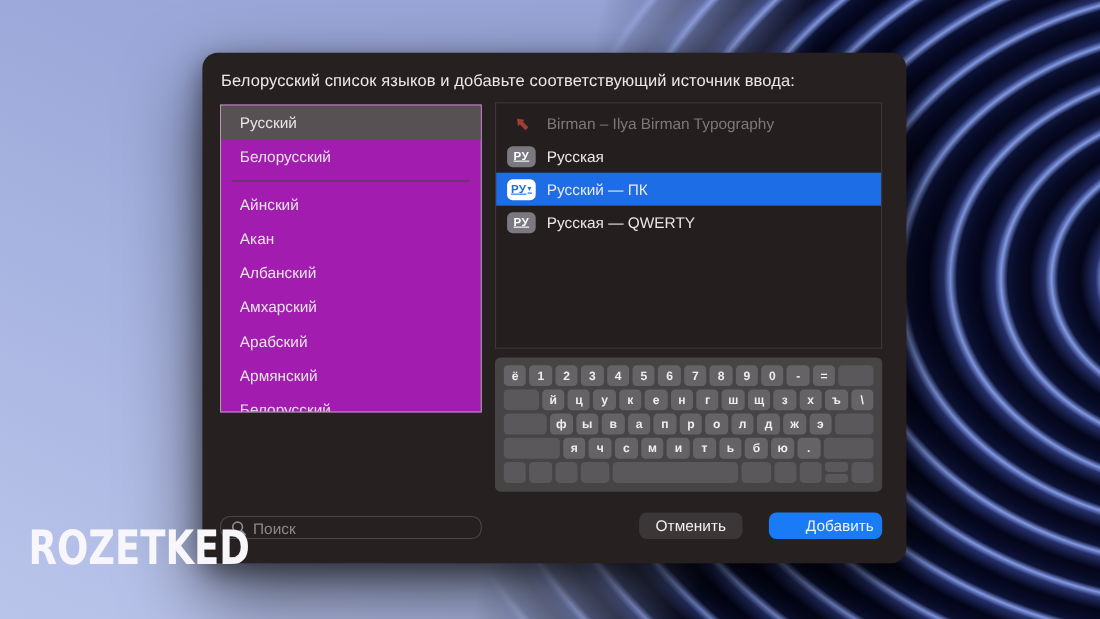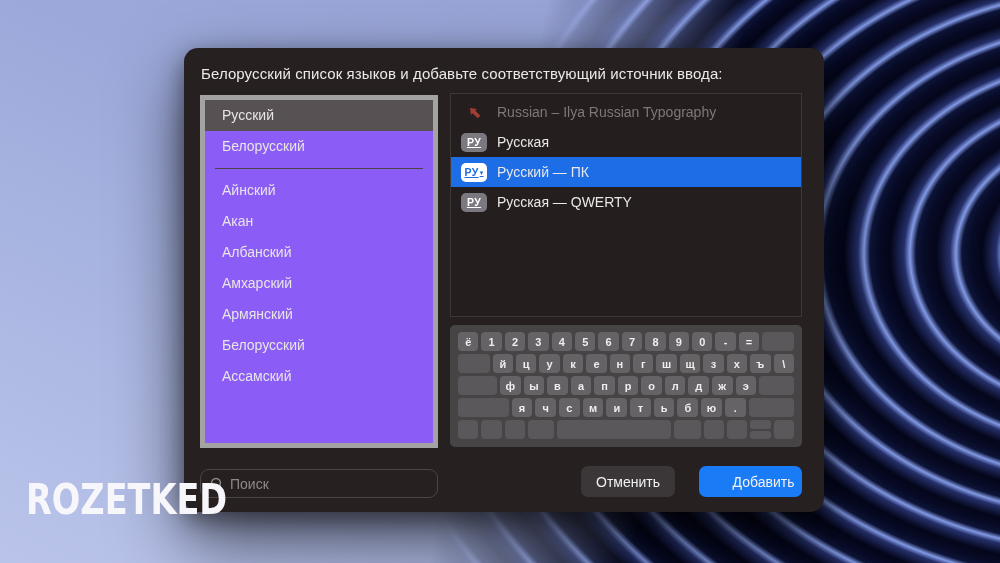--- a/index.html
+++ b/index.html
@@ -35,22 +35,22 @@
     position:absolute;left:184px;top:48px;width:640px;height:464px;
     background:#272021;border-radius:14px;
     box-shadow:0 30px 70px rgba(0,0,0,.6),0 8px 24px rgba(0,0,0,.45);
   }
   .title{
     position:absolute;left:17px;top:17px;right:17px;
     font-size:15px;font-weight:500;color:#ebe9e9;letter-spacing:.1px;
   }
   
   .lang-panel{
-    position:absolute;left:16px;top:47px;width:238px;height:353px;
-    background:#8b5cf6;border:5px solid #a3a3a3;box-sizing:border-box;
+    position:absolute;left:16px;top:47px;width:238px;height:280px;
+    background:#a21caf;border:1px solid #a3a3a3;box-sizing:border-box;
     overflow:hidden;
   }
   .lang-row{height:31px;line-height:31px;padding-left:17px;font-size:14px;color:#e7e5e5;cursor:default;}
   .lang-row.selected{background:#575153;}
   .lang-divider{height:13px;position:relative;}
   .lang-divider::after{content:"";position:absolute;left:10px;right:10px;top:6px;border-top:1px solid #4a4445;}
   
   .src-panel{
     position:absolute;left:266px;top:45px;width:352px;height:224px;
     background:#241e1f;border:1px solid #3e3839;box-sizing:border-box;
@@ -76,33 +76,33 @@
   .kb-row:last-child{margin-bottom:0;}
   .kb-key{
     height:19px;border-radius:4px;background:#656365;color:#efedee;
     font-size:11px;font-weight:600;display:flex;align-items:center;justify-content:center;
   }
   .kb-key.blank{background:#5a585a;}
   .kb-key.split{flex-direction:column;background:transparent;gap:2px;}
   .kb-key.split > div{flex:1;width:100%;background:#5a585a;border-radius:3px;}
   
   .search{
-    position:absolute;left:16px;top:421px;width:238px;height:29px;
+    position:absolute;left:16px;top:421px;width:238px;height:21px;
     border:1.5px solid #4b4546;border-radius:9px;box-sizing:border-box;
     display:flex;align-items:center;
   }
   .search svg{margin:0 6px 0 9px;flex:none;}
   .search input{
     flex:1;min-width:0;background:transparent;border:none;outline:none;
     font-size:14px;color:#ddd9d9;font-family:inherit;padding:0;
   }
   .search input::placeholder{color:#8f898a;}
   
   .btn{
-    position:absolute;top:418px;height:31px;border:none;border-radius:7px;
+    position:absolute;top:418px;height:24px;border:none;border-radius:7px;
     font-size:14px;font-family:inherit;color:#f3f1f1;cursor:default;
   }
   .btn.cancel{left:397px;width:94px;background:#3b3637;}
   .btn.add{left:515px;width:103px;background:var(--btn-blue);font-weight:500;padding-left:32px;}
   
   .watermark{
     position:absolute;left:26px;top:474px;z-index:10;
     font-family:"DejaVu Sans",sans-serif;font-weight:bold;font-size:43px;
     color:#f7f6fa;transform:scaleX(.78);transform-origin:left center;
     letter-spacing:0px;
@@ -120,35 +120,36 @@
     <div class="title">Белорусский список языков и добавьте соответствующий источник ввода:</div>
 
     <div class="lang-panel">
         <div class="lang-row selected">Русский</div>
         <div class="lang-row">Белорусский</div>
         <div class="lang-divider"></div>
         <div class="lang-row">Айнский</div>
         <div class="lang-row">Акан</div>
         <div class="lang-row">Албанский</div>
         <div class="lang-row">Амхарский</div>
+        <div class="lang-row">Арабский</div>
         <div class="lang-row">Армянский</div>
         <div class="lang-row">Белорусский</div>
         <div class="lang-row">Ассамский</div>
       </div>
 
     <div class="src-panel">
         <div class="src-row disabled">
           <span class="src-icon">
             <svg width="17" height="17" viewBox="0 0 20 20">
               <g transform="rotate(-45 10 10)">
                 <path d="M10 2.5 L15 9 H12.2 V17.5 H7.8 V9 H5 Z" fill="#a23d36"></path>
               </g>
             </svg>
           </span>
-          <span>Russian – Ilya Russian Typography</span>
+          <span>Birman – Ilya Birman Typography</span>
         </div>
         <div class="src-row">
           <span class="badge">РУ</span>
           <span>Русская</span>
         </div>
         <div class="src-row selected">
           <span class="badge white">РУ<span class="caret">▾</span></span>
           <span>Русский — ПК</span>
         </div>
         <div class="src-row">

